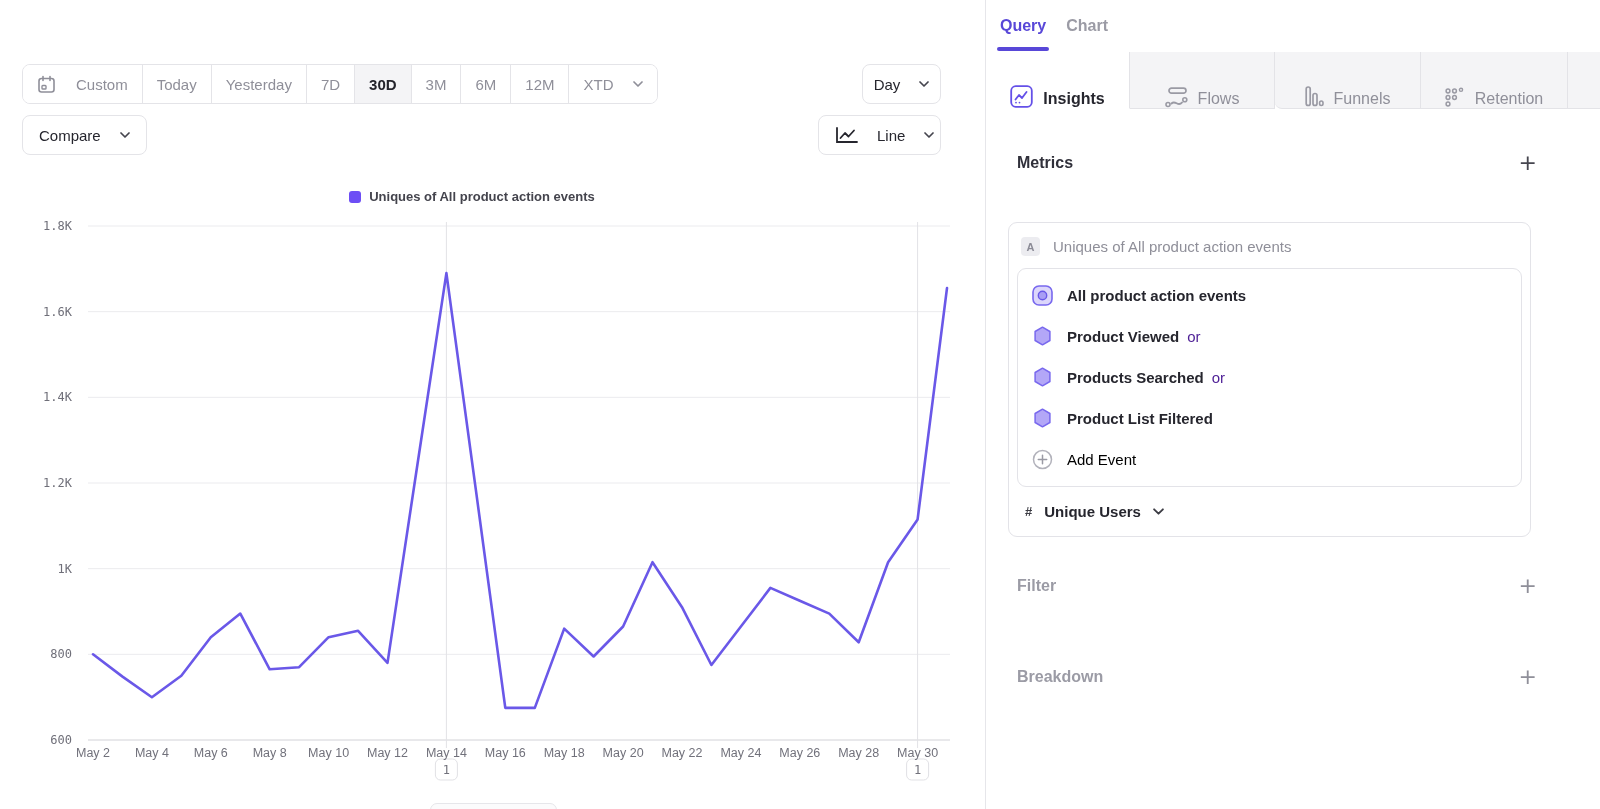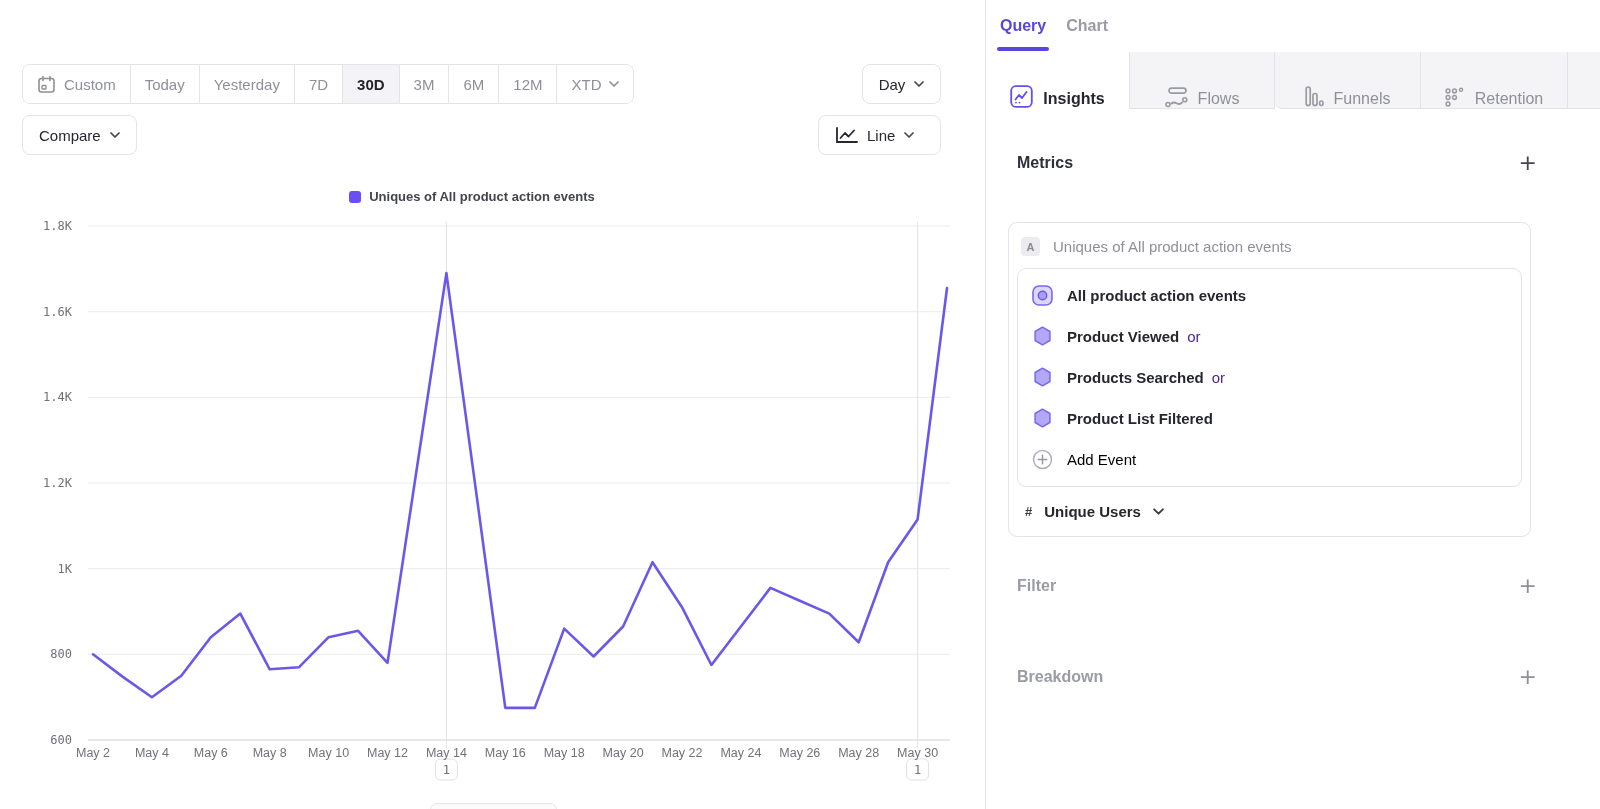--- a/index.html
+++ b/index.html
@@ -6,29 +6,29 @@
   html,body { width:1600px; height:809px; overflow:hidden; background:#fff;
     font-family:"Liberation Sans", sans-serif; }
   .app { position:relative; width:1600px; height:809px; background:#fff; }
   .top-edge { position:absolute; left:0; top:0; width:1003px; height:2px; background:#2a2a30; }
 
   
   .chart-pane { position:absolute; left:0; top:0; width:985px; height:809px; background:#fff; }
 
   .range-group { position:absolute; left:22px; top:64px; height:40px; display:flex;
     border:1px solid #e4e4e8; border-radius:8px; background:#fff; overflow:hidden; }
-  .range-btn { display:flex; align-items:center; justify-content:center; gap:8px;
+  .range-btn { display:flex; align-items:center; justify-content:center; gap:20px;
     height:100%; padding:0 14px; font-size:15px; color:#8f8f99; background:#fff;
     border:none; border-right:1px solid #e4e4e8; cursor:pointer; white-space:nowrap; }
   .range-btn:last-child { border-right:none; }
   .range-btn.active { background:#f4f4f6; color:#24242b; font-weight:bold; }
   .range-btn .cal { color:#8f8f99; display:inline-flex; }
   .chev { display:inline-flex; color:#8f8f99; }
 
-  .pill-btn { position:absolute; height:40px; display:flex; align-items:center; gap:9px;
+  .pill-btn { position:absolute; height:40px; display:flex; align-items:center; gap:19px;
     padding:0 16px; border:1px solid #e4e4e8; border-radius:8px; background:#fff;
     font-size:15px; color:#26262e; cursor:pointer; }
   .pill-btn .chev { color:#45454e; } 
   .btn-day   { top:64px;  left:862px; width:79px; justify-content:center; }
   .btn-compare { top:115px; left:22px; }
   .btn-line  { top:115px; left:818px; width:123px; }
 
   .legend { position:absolute; left:0; top:189px; width:944px; display:flex;
     align-items:center; justify-content:center; gap:8px; }
   .legend-swatch { width:12px; height:12px; border-radius:3px; }

